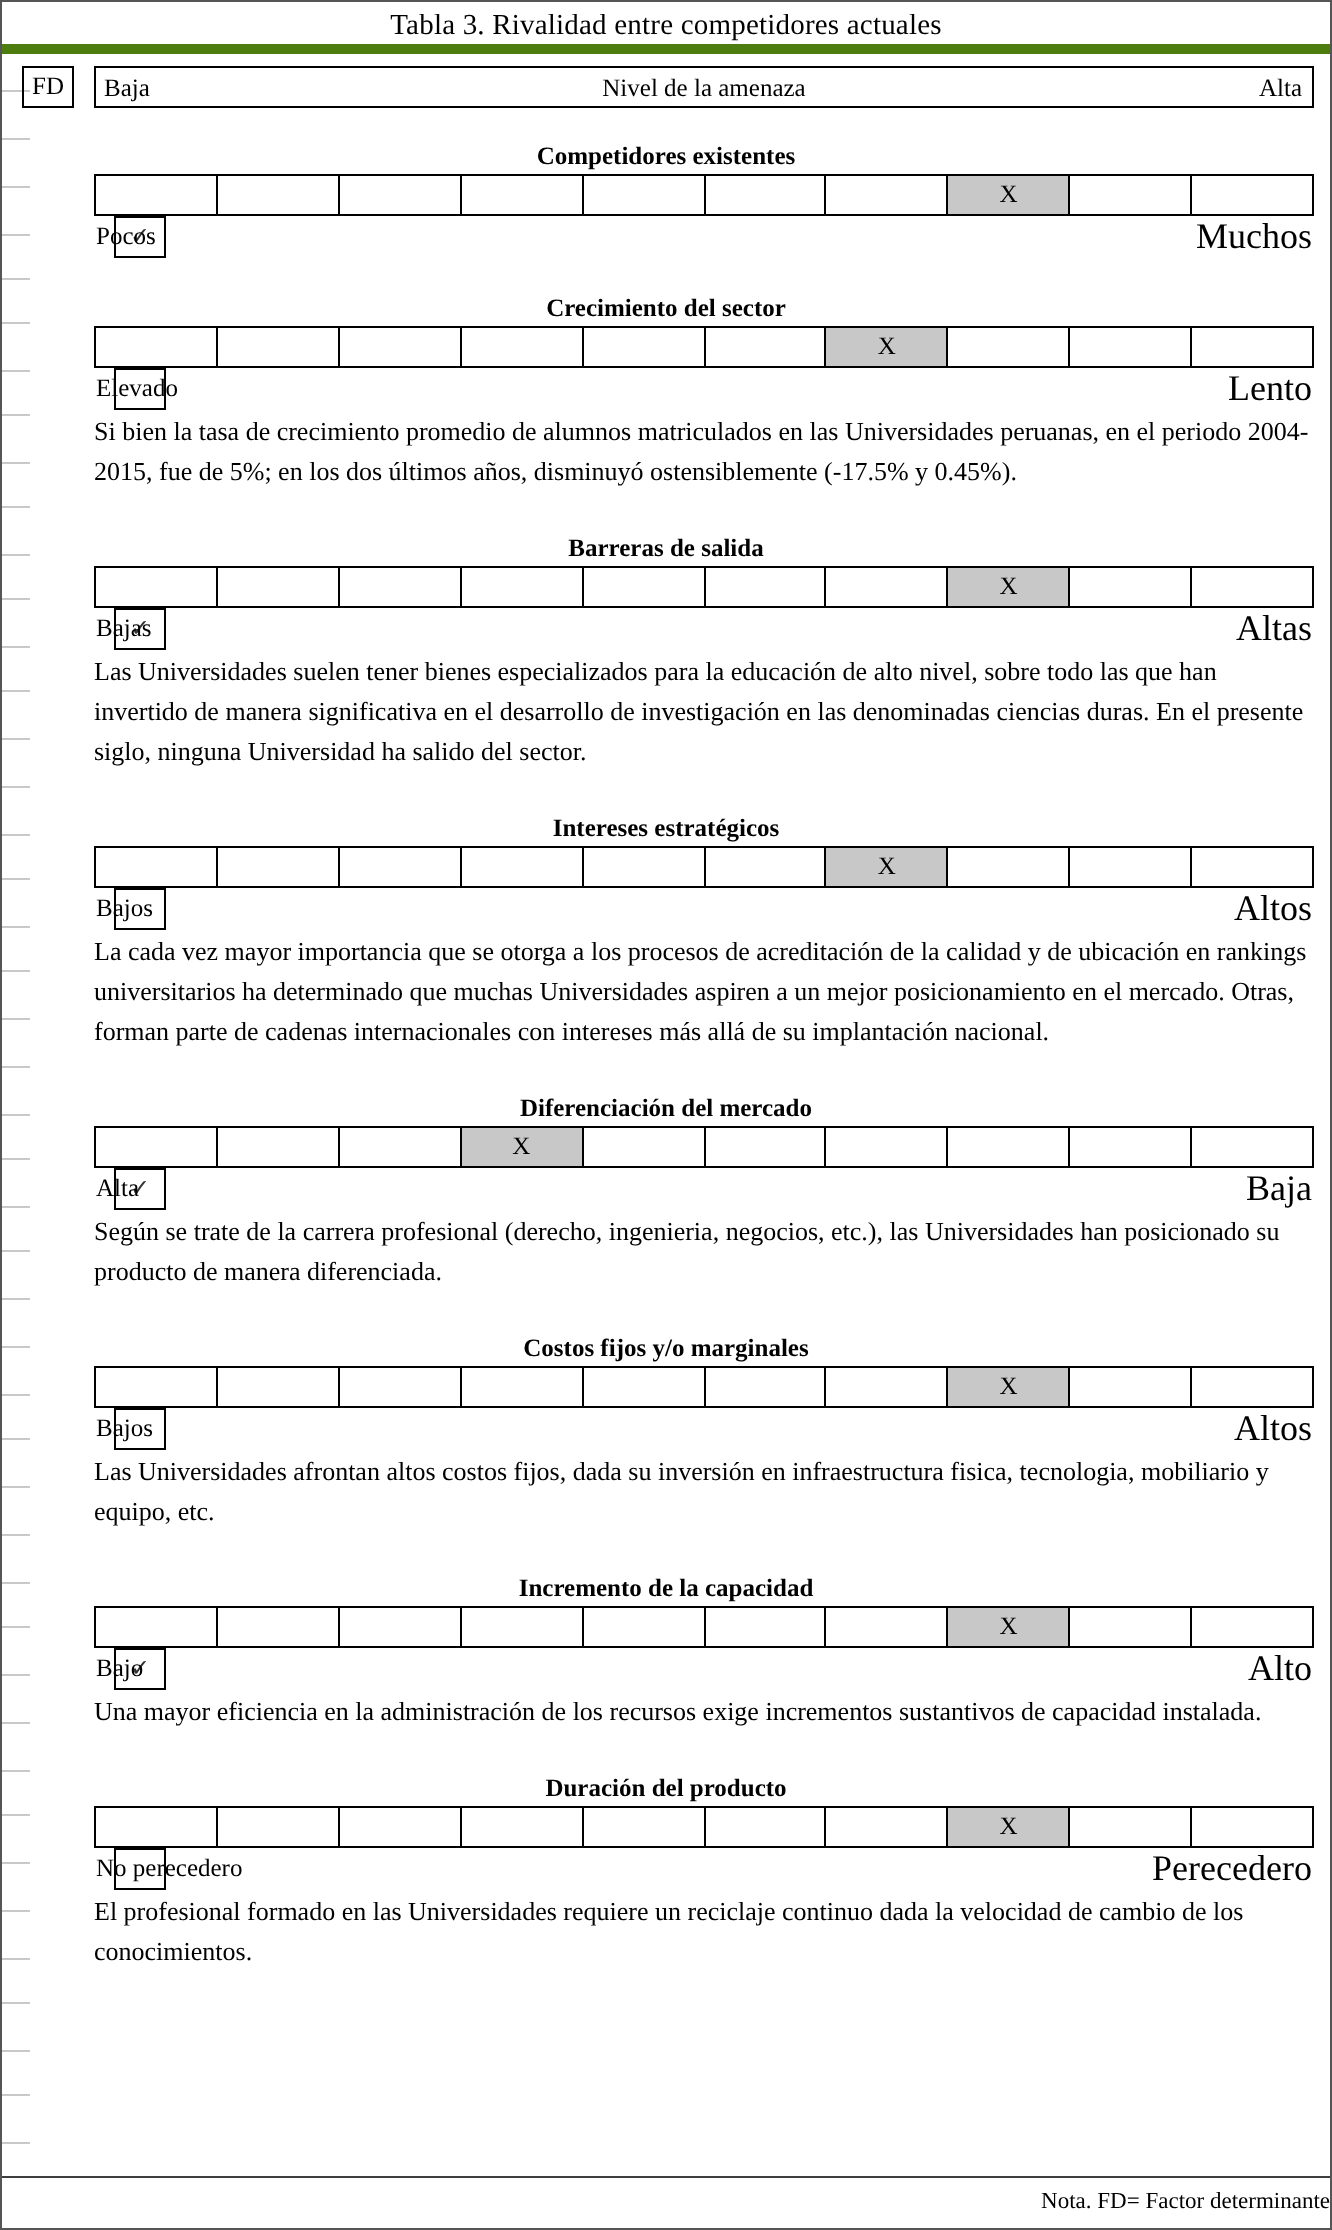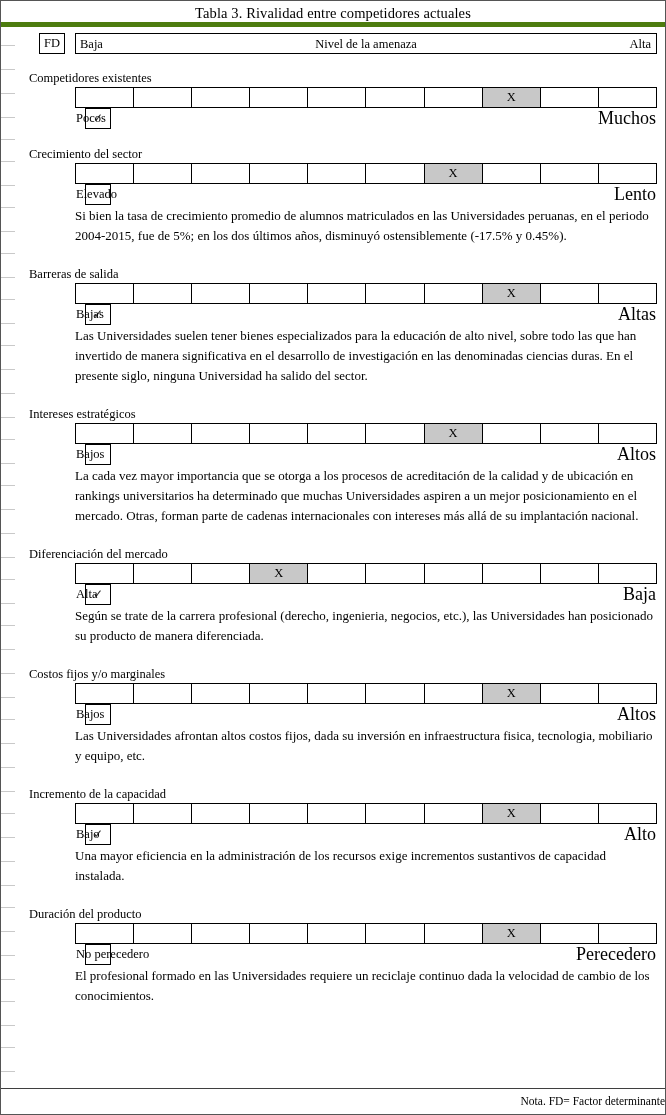--- a/index.html
+++ b/index.html
@@ -54,21 +54,20 @@
     text-align: center;
     font-size: 14.5px;
     line-height: 19px;
     letter-spacing: .1px;
   }
 
   
   .content {
     position: relative;
     padding: 0;
-    margin-left: 28px;
   }
 
   
   .fd-band {
     position: relative;
     height: 28px;
     margin-top: 5px;
   }
   .fd-box {
     position: absolute;
@@ -112,25 +111,26 @@
     top: 2px;
     font-size: 12.5px;
     line-height: 16px;
   }
 
   
   .factor {
     position: relative;
   }
   .factor-title {
-    text-align: left;
+    text-align: center;
     font-size: 12.5px;
     line-height: 16px;
     padding-top: 4px;
     padding-bottom: 1px;
+    font-weight: bold;
   }
   .scale {
     margin: 0 8px 0 46px;
     display: flex;
     height: 21px;
     border: 1px solid #000000;
     box-sizing: border-box;
   }
   .scale .cell {
     flex: 1 1 0;

